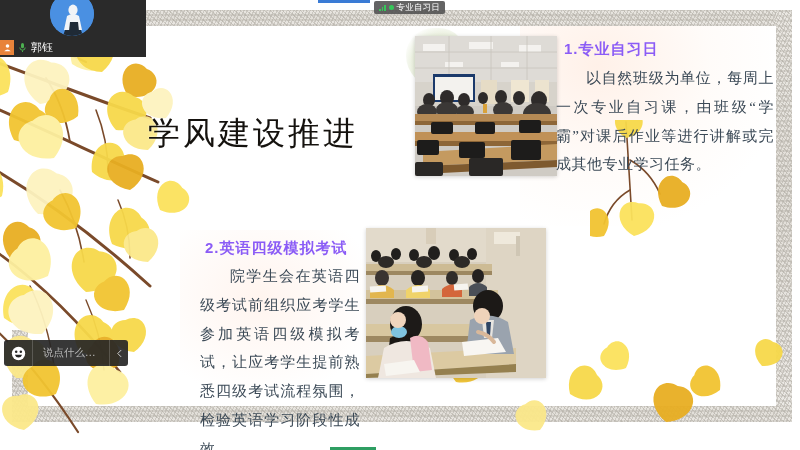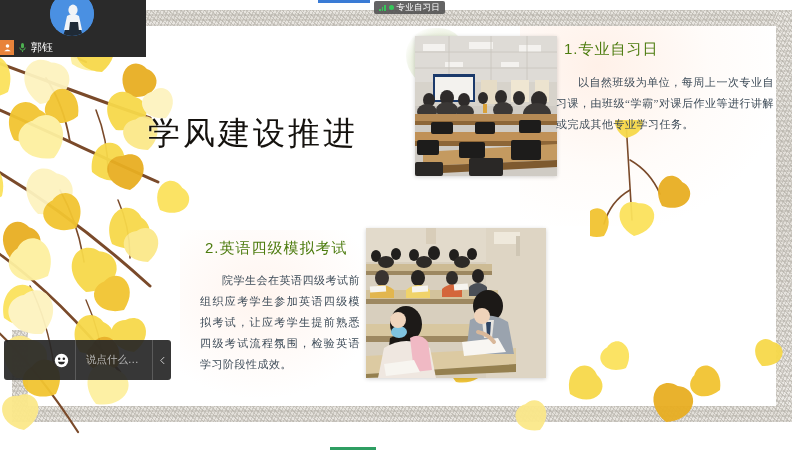--- a/index.html
+++ b/index.html
@@ -118,35 +118,34 @@
     width: 60px; height: 60px;
     background: radial-gradient(ellipse at 60% 60%, rgba(196,211,166,.85) 0%, rgba(214,225,190,.45) 60%, rgba(255,255,255,0) 80%);
     border-radius: 50% 50% 40% 60%;
   }
 
   
   .block-heading {
     position: absolute;
     font-family: "Liberation Sans", sans-serif;
     font-size: 15px;
-    font-weight: normal;
+    font-weight: bold;
     letter-spacing: 1px;
-    color: #4d7c0f;
+    color: #8b5cf6;
     white-space: nowrap;
   }
   .block-body {
     position: absolute;
     font-family: "Liberation Serif", serif;
-    font-size: 11px;
+    font-size: 15px;
     line-height: 1.92;
     color: #3c4a57;
     text-indent: 2em;
     text-align: justify;
     letter-spacing: 0.5px;
-    margin-top: 8px;
   }
 
   #heading-1 { left: 564px; top: 40px; }
   #body-1    { left: 556px; top: 64px; width: 218px; }
 
   #heading-2 { left: 205px; top: 239px; }
   #body-2    { left: 200px; top: 262px; width: 160px; }
 
   
   #video-panel {
@@ -231,27 +230,26 @@
     position: absolute;
     left: 330px; top: 447px;
     width: 46px; height: 3px;
     background: #2e9e62;
   }
 
   
   #chat-bar {
     position: absolute;
     left: 4px; top: 340px;
-    height: 40px;
+    height: 26px;
     display: flex;
     align-items: stretch;
     background: rgba(38,38,38,.92);
     border-radius: 3px;
     overflow: hidden;
-    padding-left: 43px;
   }
   #chat-emoji-btn {
     width: 28px;
     display: flex; align-items: center; justify-content: center;
     border-right: 1px solid rgba(255,255,255,.18);
   }
   #chat-input-field {
     display: flex; align-items: center;
     padding: 0 10px;
     font-size: 10.5px;

